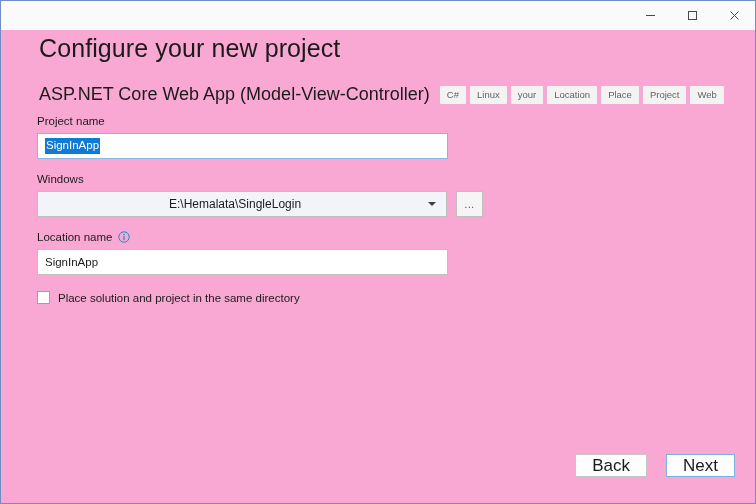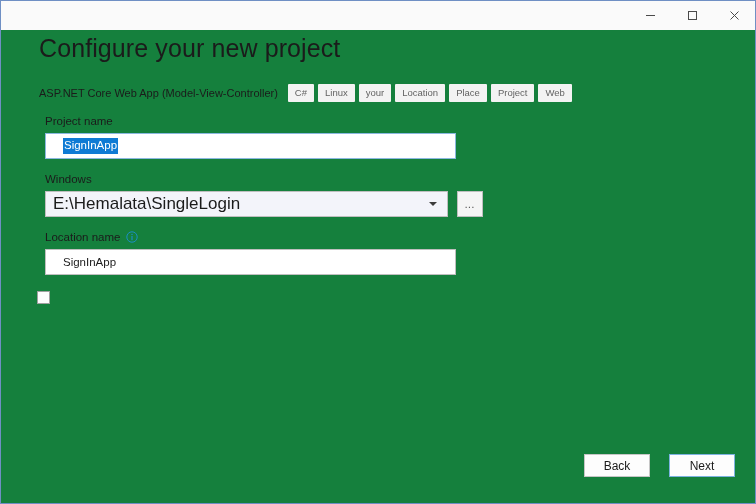--- a/index.html
+++ b/index.html
@@ -11,21 +11,21 @@
     font-family: "Liberation Sans", sans-serif;
     -webkit-font-smoothing: antialiased;
   }
 
   .window {
     position: relative;
     width: 756px;
     height: 504px;
     box-sizing: border-box;
     border: 1px solid #6f8fc4;
-    background: #15803d;
+    background: #f9a8d4;
     overflow: hidden;
   }
 
   
   .titlebar {
     position: absolute;
     top: 0;
     left: 0;
     right: 0;
     height: 29px;
@@ -61,21 +61,21 @@
 
   .subtitle-row {
     position: absolute;
     left: 38px;
     top: 83px;
     right: 30px;
     display: flex;
     align-items: center;
   }
   .template-name {
-    font-size: 11px;
+    font-size: 18px;
     color: #1b1b1b;
     white-space: nowrap;
   }
   .chips {
     display: flex;
     align-items: center;
     margin-left: 10px;
   }
   .chip {
     font-size: 9.5px;
@@ -110,59 +110,60 @@
   }
 
   .text-input {
     box-sizing: border-box;
     width: 411px;
     height: 26px;
     border: 1px solid #bfbfbf;
     background: #ffffff;
     font-size: 11.5px;
     color: #1b1b1b;
-    padding: 0 17px;
+    padding: 0 7px;
     display: flex;
     align-items: center;
     outline: none;
     font-family: "Liberation Sans", sans-serif;
   }
   .text-input.focused {
     border-color: #8bb8e0;
   }
   .sel-text {
     background: #0f7bd4;
     color: #ffffff;
     padding: 1px 1px 2px 1px;
     line-height: 13px;
   }
 
-  .field-block { margin-bottom: 13px; margin-left: 8px; }
+  .field-block { margin-bottom: 13px; }
 
   .location-row {
     display: flex;
     align-items: center;
   }
   .combo {
     box-sizing: border-box;
     width: 411px;
     height: 26px;
     border: 1px solid #bfbfbf;
     background: #f3f4fa;
     display: flex;
     align-items: center;
     padding: 0 7px;
     position: relative;
   }
   .combo-value {
-    font-size: 17px;
+    font-size: 12px;
     color: #1b1b1b;
     flex: 1;
     white-space: nowrap;
     overflow: hidden;
+    text-align: center;
   }
   .combo-arrow {
     width: 14px;
     display: flex;
     align-items: center;
     justify-content: center;
   }
   .browse-btn {
     box-sizing: border-box;
     width: 27px;
@@ -206,21 +207,21 @@
     right: 20px;
     bottom: 26px;
     display: flex;
     align-items: center;
   }
   .btn {
     box-sizing: border-box;
     min-width: 66px;
     height: 23px;
     padding: 0 16px;
-    font-size: 12px;
+    font-size: 17px;
     color: #1b1b1b;
     background: #fdfdfd;
     border: 1px solid #c6c6c6;
     display: flex;
     align-items: center;
     justify-content: center;
     cursor: default;
     font-family: "Liberation Sans", sans-serif;
   }
   .btn.primary {
@@ -308,20 +309,21 @@
           </svg>
         </span>
       </div>
       <div class="text-input">
         <span>SignInApp</span>
       </div>
     </div>
 
     <div class="check-row">
       <div class="checkbox"></div>
+      <div class="check-label">Place solution and project in the same directory</div>
     </div>
 
   </div>
 
   <div class="footer">
     <div class="btn">Back</div>
     <div class="btn primary">Next</div>
   </div>
 
 </div>

